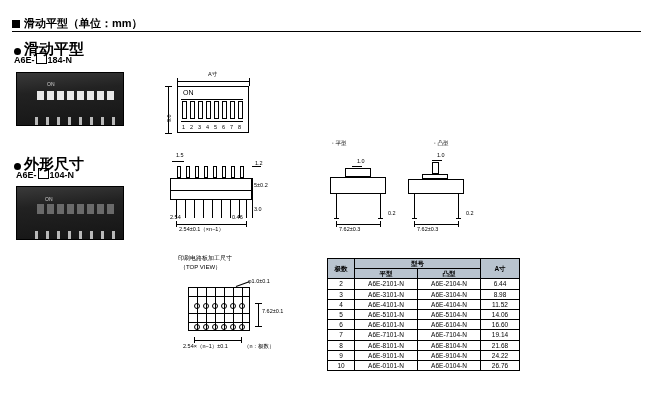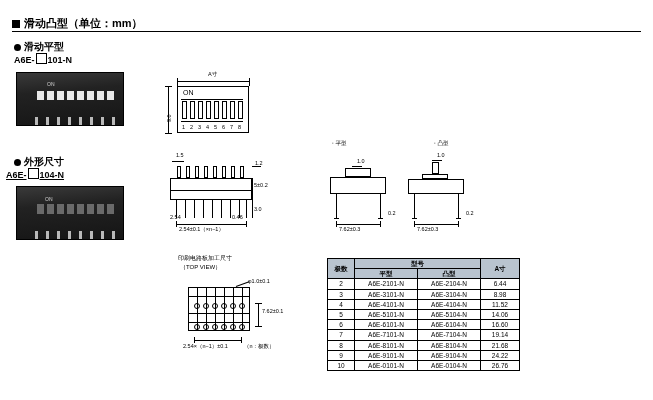--- a/index.html
+++ b/index.html
@@ -11,21 +11,21 @@
   .page{position:absolute;left:0;top:0;width:653px;height:400px;}
 
   
   .sec-title{
     position:absolute;left:12px;top:16px;font-size:11px;font-weight:bold;
     letter-spacing:0px;
   }
   .sec-title .sq{display:inline-block;width:8px;height:8px;background:#000;margin-right:4px;vertical-align:-1px;}
   .hr-top{position:absolute;left:12px;top:31px;width:629px;height:1px;background:#000;}
 
-  .grp{position:absolute;font-size:10px;font-weight:bold;text-align:center;}
+  .grp{position:absolute;font-size:15px;font-weight:bold;text-align:center;}
   .grp .dot{display:inline-block;width:7px;height:7px;border-radius:50%;background:#000;margin-right:3px;vertical-align:-1px;}
   .grp-code{position:absolute;font-size:9px;font-weight:bold;}
   .codebox{display:inline-block;width:9px;height:9px;border:1px solid #000;vertical-align:-1px;margin:0 1px;}
 
   
   .photo{position:absolute;background:#1a1a1a;border:1px solid #000;}
   .photo .body{position:absolute;left:0;top:0;right:0;bottom:0;background:linear-gradient(175deg,#3a3a3a 0%,#222 35%,#151515 100%);}
   .photo .lbl{position:absolute;color:#cfcfcf;font-size:5px;}
   .pin{position:absolute;background:#b9b9b9;}
   .slider{position:absolute;background:#e8e8e8;}
@@ -48,29 +48,29 @@
   .tbl .c-a{width:62px;}
   .tbl .c-b{width:62px;}
   .tbl .c-s{width:38px;}
 </style>
 </head>
 <body>
 
 <div class="page">
 
   <div class="sec-title">
-    <span class="sq"></span><span>滑动凸型（单位：mm）</span>
+    <span class="sq"></span><span>滑动平型（单位：mm）</span>
   </div>
   <div class="ln lnh hr-top"></div>
 
   <div class="grp" style="left:14px;top:40px;">
     <span class="dot"></span><span>滑动平型</span>
   </div>
   <div class="grp-code" style="left:14px;top:53px;">
-    <span>A6E-</span><span class="codebox"></span><span>101-N</span>
+    <span>A6E-</span><span class="codebox"></span><span>184-N</span>
   </div>
 
   <div class="photo" style="left:16px;top:72px;width:106px;height:52px;">
     <div class="body"></div>
     <div class="lbl" style="left:30px;top:8px;">ON</div>
 
     <div class="slider" style="left:20px;top:18px;width:7px;height:9px;"></div>
     <div class="slider" style="left:30px;top:18px;width:7px;height:9px;"></div>
     <div class="slider" style="left:40px;top:18px;width:7px;height:9px;"></div>
     <div class="slider" style="left:50px;top:18px;width:7px;height:9px;"></div>
@@ -85,21 +85,21 @@
     <div class="pin" style="left:51px;top:44px;width:3px;height:8px;"></div>
     <div class="pin" style="left:62px;top:44px;width:3px;height:8px;"></div>
     <div class="pin" style="left:73px;top:44px;width:3px;height:8px;"></div>
     <div class="pin" style="left:84px;top:44px;width:3px;height:8px;"></div>
     <div class="pin" style="left:95px;top:44px;width:3px;height:8px;"></div>
   </div>
 
   <div class="grp" style="left:14px;top:155px;">
     <span class="dot"></span><span>外形尺寸</span>
   </div>
-  <div class="grp-code" style="left:6px;top:168px;text-decoration:underline;">
+  <div class="grp-code" style="left:16px;top:168px;">
     <span>A6E-</span><span class="codebox"></span><span>104-N</span>
   </div>
 
   <div class="photo" style="left:16px;top:186px;width:106px;height:52px;">
     <div class="body"></div>
     <div class="lbl" style="left:28px;top:9px;">ON</div>
     <div class="sldr-dark" style="left:20px;top:17px;width:7px;height:10px;"></div>
     <div class="sldr-dark" style="left:30px;top:17px;width:7px;height:10px;"></div>
     <div class="sldr-dark" style="left:40px;top:17px;width:7px;height:10px;"></div>
     <div class="sldr-dark" style="left:50px;top:17px;width:7px;height:10px;"></div>

